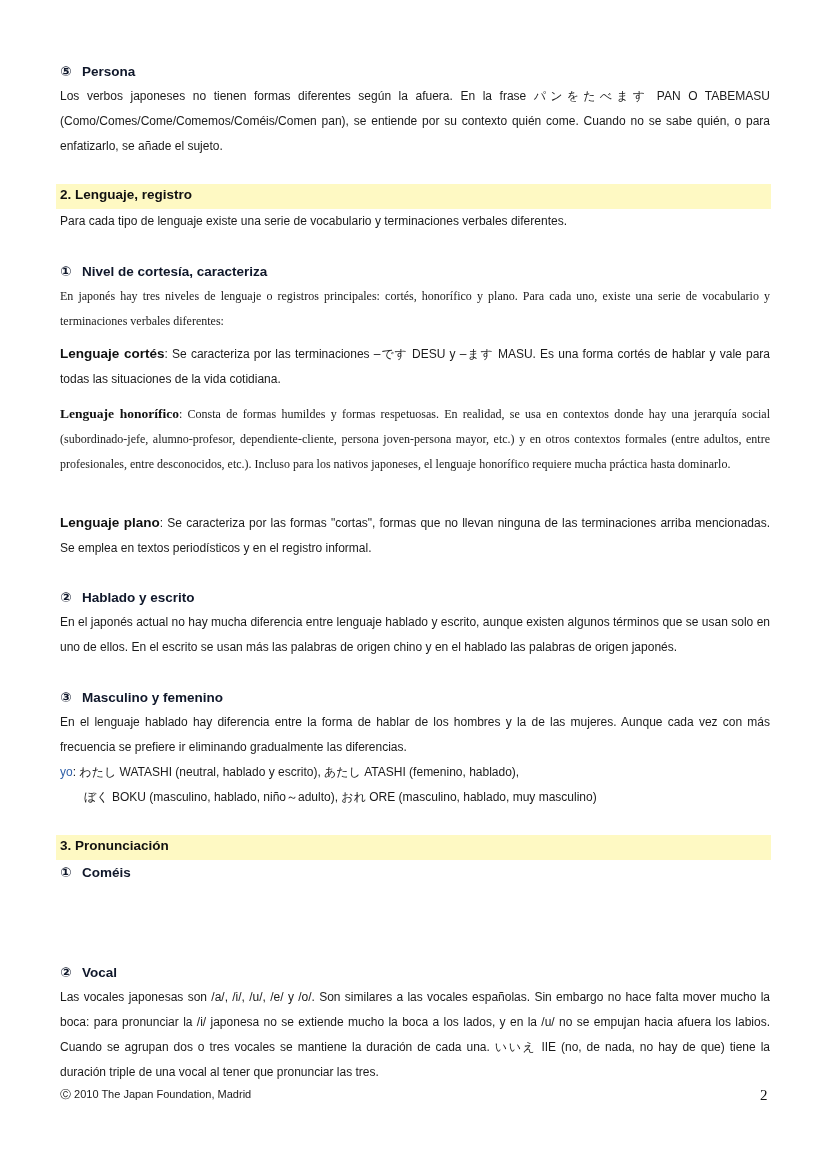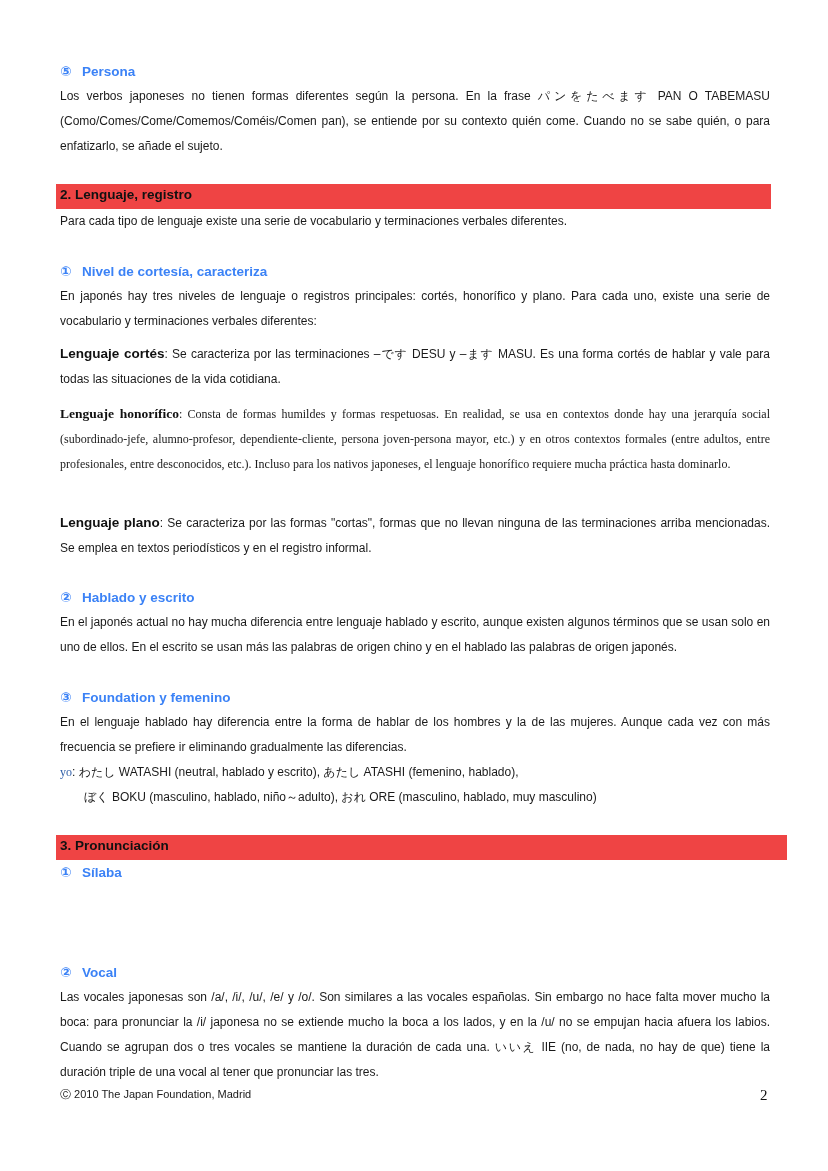--- a/index.html
+++ b/index.html
@@ -23,21 +23,21 @@
     }
     .block {
       position: absolute;
       left: 60px;
       width: 710px;
     }
     .h-sub {
       font-size: 13.5px;
       font-weight: bold;
       line-height: 18px;
-      color: #3b82f6;
+      color: #0f172a;
       white-space: nowrap;
     }
     .h-sub .num {
       display: inline-block;
       width: 22px;
     }
     .para {
       font-size: 12px;
       line-height: 25px;
       text-align: justify;
@@ -47,39 +47,38 @@
     .para .term {
       font-weight: bold;
       font-size: 13.5px;
       color: #111;
     }
     .section-bar {
       position: absolute;
       left: 56px;
       width: 715px;
       height: 25px;
-      background: #ef4444;
+      background: #fef9c3;
     }
     .section-bar .title {
       position: absolute;
       left: 4px;
       top: 3px;
       font-size: 13.5px;
       font-weight: bold;
       color: #111;
       white-space: nowrap;
     }
     .line {
       font-size: 12px;
       line-height: 25px;
       white-space: nowrap;
     }
     .yo-label {
       color: #2f5fa8;
-      font-family: Liberation Serif, serif;
     }
     .indent {
       padding-left: 24px;
     }
     .footer {
       position: absolute;
       left: 60px;
       top: 1087px;
       font-size: 11px;
       color: #1a1a1a;
@@ -95,64 +94,64 @@
     }
   </style>
 </head>
 <body>
 
 <div class="page">
 
   <div class="block h-sub" style="top:63px;">
     <span class="num">⑤</span><span>Persona</span>
   </div>
-  <div class="block para" style="top:84px;">Los verbos japoneses no tienen formas diferentes según la persona. En la frase パンをたべます PAN O TABEMASU (Como/Comes/Come/Comemos/Coméis/Comen pan), se entiende por su contexto quién come. Cuando no se sabe quién, o para enfatizarlo, se añade el sujeto.</div>
+  <div class="block para" style="top:84px;">Los verbos japoneses no tienen formas diferentes según la afuera. En la frase パンをたべます PAN O TABEMASU (Como/Comes/Come/Comemos/Coméis/Comen pan), se entiende por su contexto quién come. Cuando no se sabe quién, o para enfatizarlo, se añade el sujeto.</div>
 
   <div class="section-bar" style="top:184px;">
     <span class="title">2.  Lenguaje, registro</span>
   </div>
   <div class="block para" style="top:209px;">Para cada tipo de lenguaje existe una serie de vocabulario y terminaciones verbales diferentes.</div>
 
   <div class="block h-sub" style="top:263px;">
     <span class="num">①</span><span>Nivel de cortesía, caracteriza</span>
   </div>
-  <div class="block para" style="top:284px;">En japonés hay tres niveles de lenguaje o registros principales: cortés, honorífico y plano. Para cada uno, existe una serie de vocabulario y terminaciones verbales diferentes:</div>
+  <div class="block para" style="top:284px;font-family:Liberation Serif, serif;">En japonés hay tres niveles de lenguaje o registros principales: cortés, honorífico y plano. Para cada uno, existe una serie de vocabulario y terminaciones verbales diferentes:</div>
 
   <div class="block para" style="top:341px;">
     <span class="term">Lenguaje cortés</span><span>: Se caracteriza por las terminaciones –です DESU y –ます MASU. Es una forma cortés de hablar y vale para todas las situaciones de la vida cotidiana.</span>
   </div>
 
   <div class="block para" style="top:401px;font-family:Liberation Serif, serif;">
     <span class="term">Lenguaje honorífico</span><span>: Consta de formas humildes y formas respetuosas. En realidad, se usa en contextos donde hay una jerarquía social (subordinado-jefe, alumno-profesor, dependiente-cliente, persona joven-persona mayor, etc.) y en otros contextos formales (entre adultos, entre profesionales, entre desconocidos, etc.). Incluso para los nativos japoneses, el lenguaje honorífico requiere mucha práctica hasta dominarlo.</span>
   </div>
 
   <div class="block para" style="top:510px;">
     <span class="term">Lenguaje plano</span><span>: Se caracteriza por las formas "cortas", formas que no llevan ninguna de las terminaciones arriba mencionadas. Se emplea en textos periodísticos y en el registro informal.</span>
   </div>
 
   <div class="block h-sub" style="top:589px;">
     <span class="num">②</span><span>Hablado y escrito</span>
   </div>
   <div class="block para" style="top:610px;">En el japonés actual no hay mucha diferencia entre lenguaje hablado y escrito, aunque existen algunos términos que se usan solo en uno de ellos. En el escrito se usan más las palabras de origen chino y en el hablado las palabras de origen japonés.</div>
 
   <div class="block h-sub" style="top:689px;">
-    <span class="num">③</span><span>Foundation y femenino</span>
+    <span class="num">③</span><span>Masculino y femenino</span>
   </div>
   <div class="block para" style="top:710px;">En el lenguaje hablado hay diferencia entre la forma de hablar de los hombres y la de las mujeres. Aunque cada vez con más frecuencia se prefiere ir eliminando gradualmente las diferencias.</div>
   <div class="block line" style="top:760px;">
     <span class="yo-label">yo</span><span>:  わたし WATASHI (neutral, hablado y escrito),  あたし ATASHI (femenino, hablado),</span>
   </div>
   <div class="block line indent" style="top:785px;">ぼく BOKU (masculino, hablado, niño～adulto),  おれ ORE (masculino, hablado, muy masculino)</div>
 
-  <div class="section-bar" style="top:835px;padding-left:16px;">
+  <div class="section-bar" style="top:835px;">
     <span class="title">3.  Pronunciación</span>
   </div>
 
   <div class="block h-sub" style="top:864px;">
-    <span class="num">①</span><span>Sílaba</span>
+    <span class="num">①</span><span>Coméis</span>
   </div>
 
   <div class="block h-sub" style="top:964px;">
     <span class="num">②</span><span>Vocal</span>
   </div>
   <div class="block para" style="top:985px;">Las vocales japonesas son /a/, /i/, /u/, /e/ y /o/. Son similares a las vocales españolas. Sin embargo no hace falta mover mucho la boca: para pronunciar la /i/ japonesa no se extiende mucho la boca a los lados, y en la /u/ no se empujan hacia afuera los labios. Cuando se agrupan dos o tres vocales se mantiene la duración de cada una. いいえ IIE (no, de nada, no hay de que) tiene la duración triple de una vocal al tener que pronunciar las tres.</div>
 
   <div class="footer">Ⓒ  2010 The Japan Foundation, Madrid</div>
   <div class="page-num">2</div>
 

